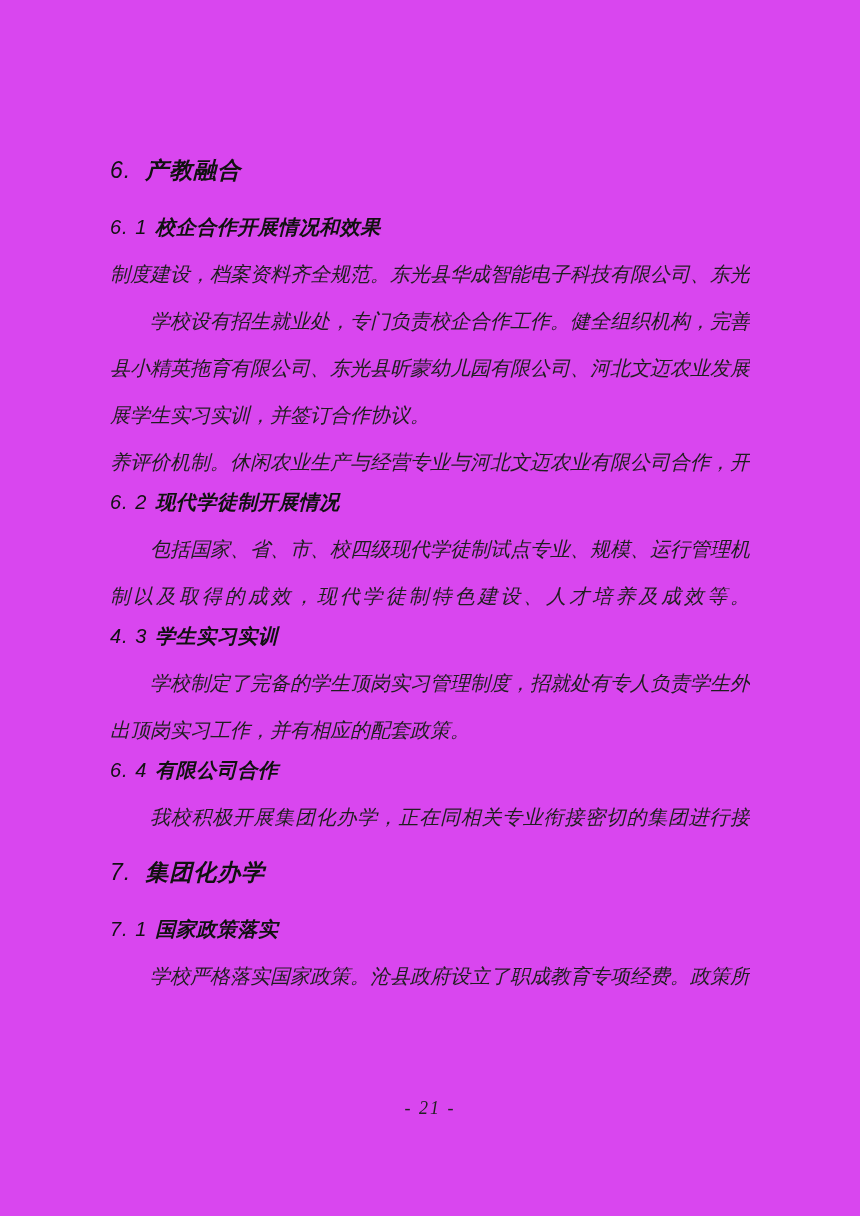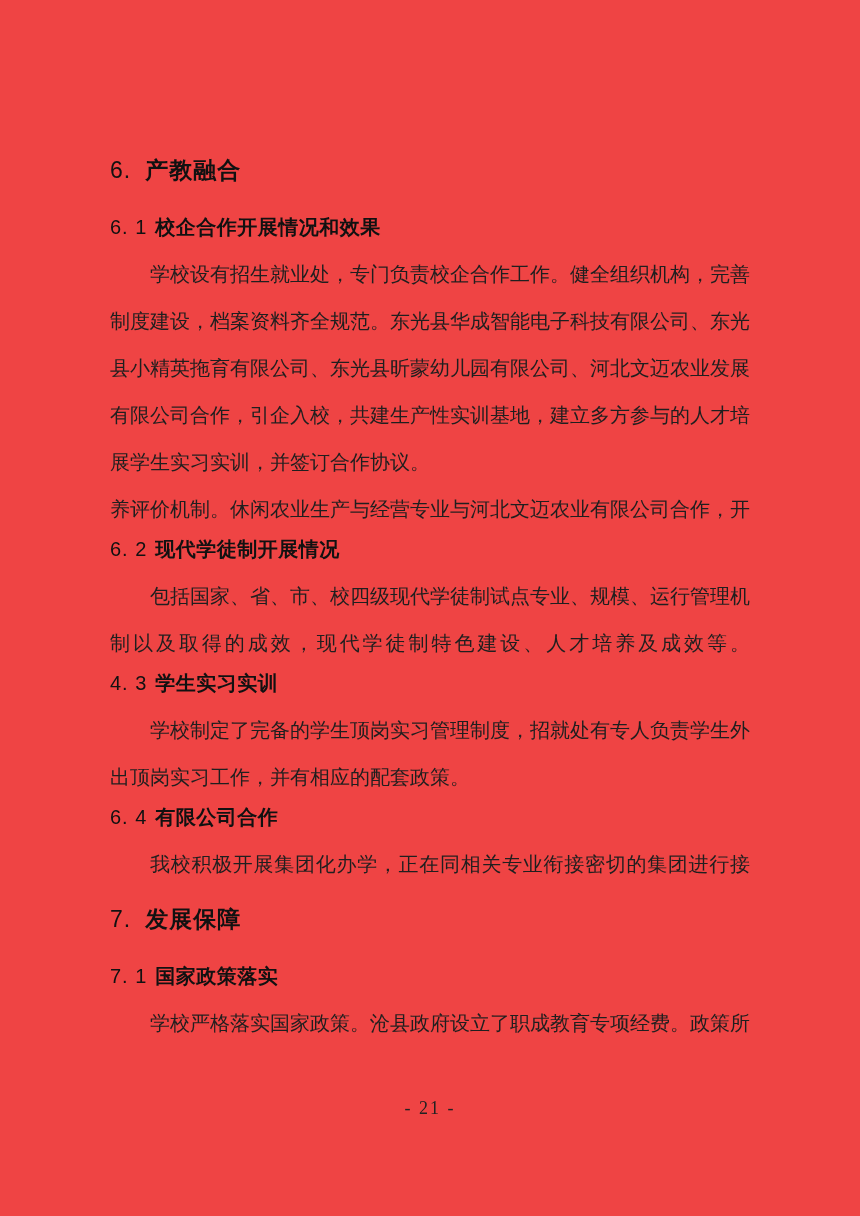--- a/index.html
+++ b/index.html
@@ -4,22 +4,23 @@
 <style>
   html, body {
     margin: 0;
     padding: 0;
     background: #ffffff;
   }
   .page {
     position: relative;
     width: 860px;
     height: 1216px;
-    background: #ef4444;
+    background: #d946ef;
     overflow: hidden;
+    font-style: italic;
   }
   .content {
     position: absolute;
     left: 110px;
     top: 155px;
     width: 640px;
   }
   .h1 {
     font-family: "Liberation Sans", sans-serif;
     font-weight: 700;
@@ -81,24 +82,23 @@
   <div class="content">
 
     <div class="h1 first">
       <span class="num">6.</span><span>产教融合</span>
     </div>
 
     <div class="h2">
       <span class="num">6. 1</span><span>校企合作开展情况和效果</span>
     </div>
     <div class="para">
+      <div class="line">制度建设，档案资料齐全规范。东光县华成智能电子科技有限公司、东光</div>
       <div class="line indent">学校设有招生就业处，专门负责校企合作工作。健全组织机构，完善</div>
-      <div class="line">制度建设，档案资料齐全规范。东光县华成智能电子科技有限公司、东光</div>
       <div class="line">县小精英拖育有限公司、东光县昕蒙幼儿园有限公司、河北文迈农业发展</div>
-      <div class="line">有限公司合作，引企入校，共建生产性实训基地，建立多方参与的人才培</div>
       <div class="line endline">展学生实习实训，并签订合作协议。</div>
       <div class="line">养评价机制。休闲农业生产与经营专业与河北文迈农业有限公司合作，开</div>
     </div>
 
     <div class="h2">
       <span class="num">6. 2</span><span>现代学徒制开展情况</span>
     </div>
     <div class="para">
       <div class="line indent">包括国家、省、市、校四级现代学徒制试点专业、规模、运行管理机</div>
       <div class="line">制以及取得的成效，现代学徒制特色建设、人才培养及成效等。</div>
@@ -113,21 +113,21 @@
     </div>
 
     <div class="h2">
       <span class="num">6. 4</span><span>有限公司合作</span>
     </div>
     <div class="para">
       <div class="line indent">我校积极开展集团化办学，正在同相关专业衔接密切的集团进行接洽。</div>
     </div>
 
     <div class="h1">
-      <span class="num">7.</span><span>发展保障</span>
+      <span class="num">7.</span><span>集团化办学</span>
     </div>
 
     <div class="h2">
       <span class="num">7. 1</span><span>国家政策落实</span>
     </div>
     <div class="para">
       <div class="line indent">学校严格落实国家政策。沧县政府设立了职成教育专项经费。政策所</div>
     </div>
 
   </div>

